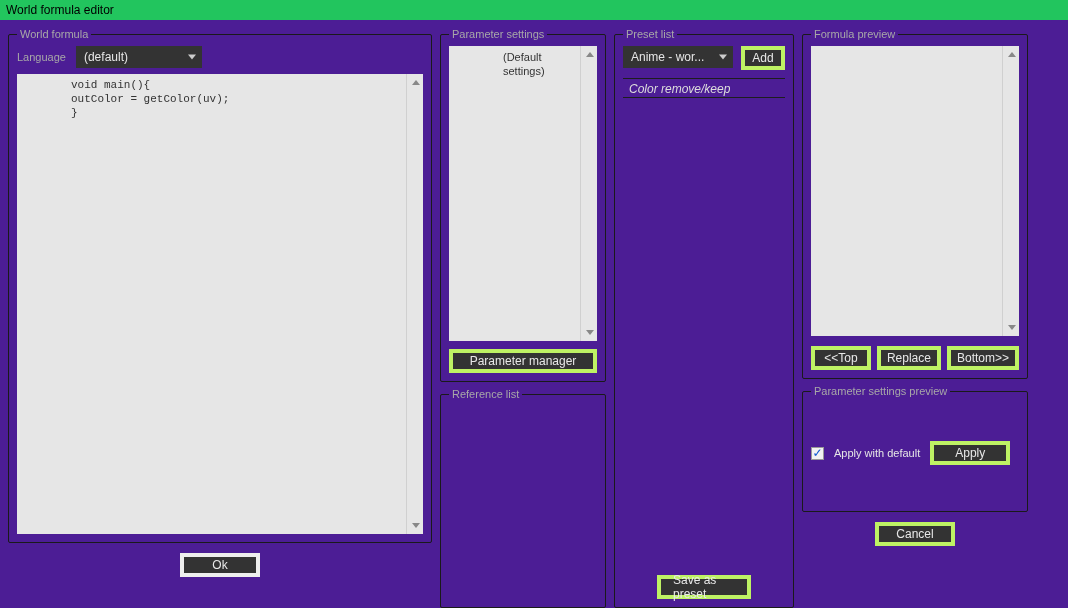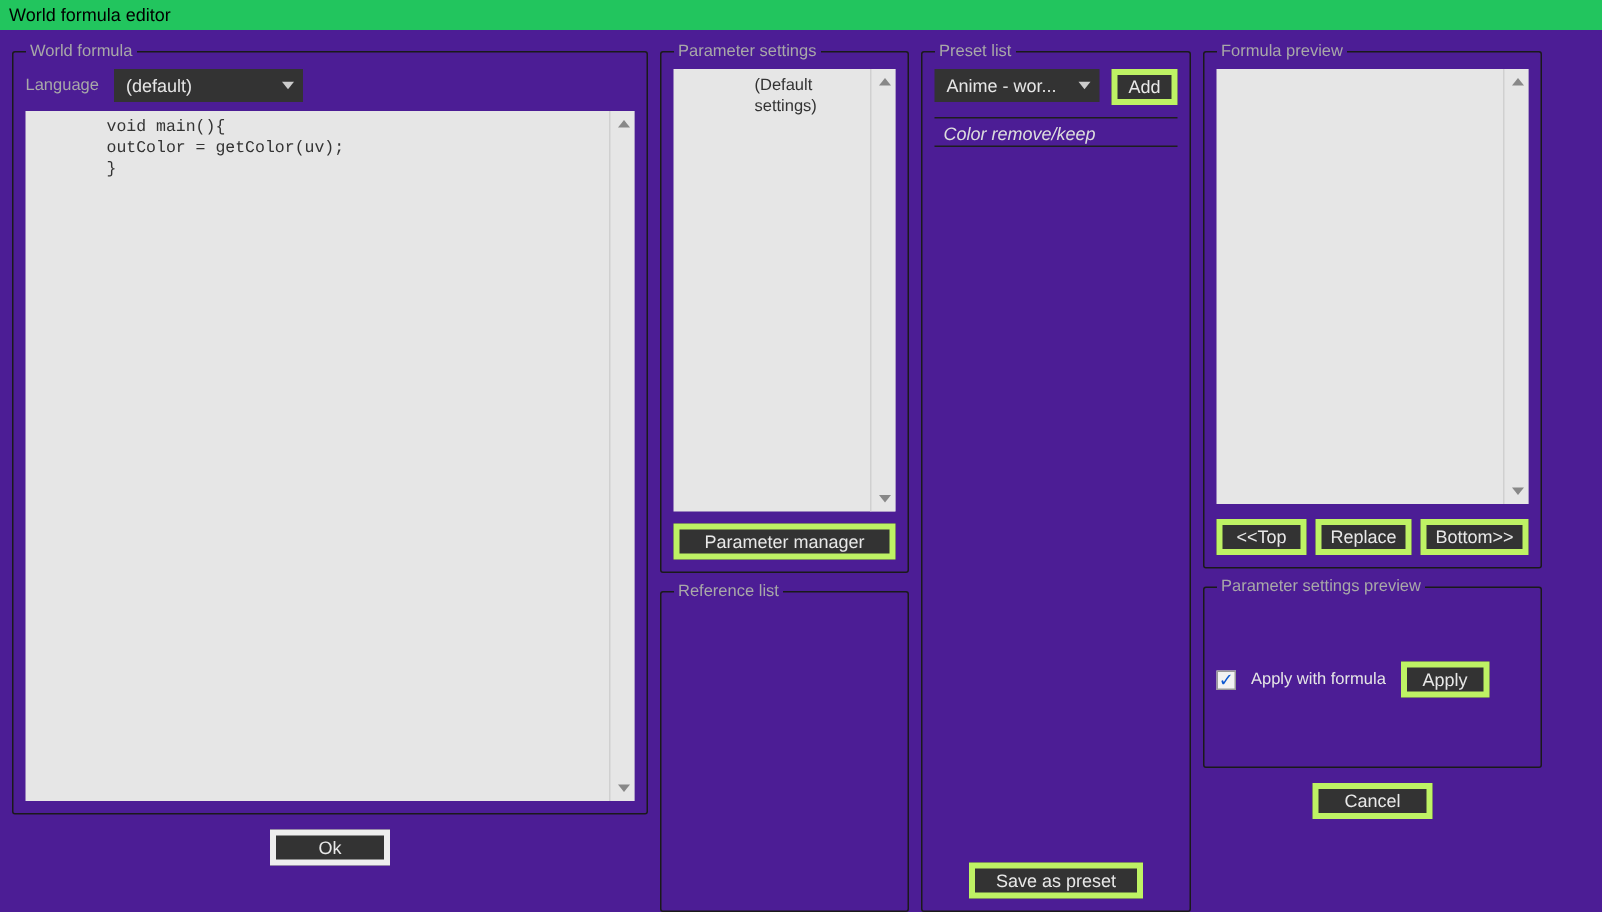--- a/index.html
+++ b/index.html
@@ -60,33 +60,33 @@
 
   
   .preset-panel { flex: 1; display: flex; flex-direction: column; }
   .preset-top { display: flex; gap: 8px; margin-bottom: 8px; }
   .preset-top .dropdown { flex: 1; min-width: 0; }
   .preset-top .btn { width: 44px; padding: 0; }
   .preset-list { flex: 1; display: flex; flex-direction: column; border-top: 0; font-style: italic; }
   .preset-item { height: 20px; line-height: 20px; padding: 0 6px; color: #ddd; font-size: 12px; border-bottom: 1px solid #1e1e1e; cursor: pointer; }
   .preset-item:first-child { border-top: 1px solid #1e1e1e; }
   .save-row { margin-top: 8px; display: flex; justify-content: center; }
-  .save-row .btn { width: 116px; }
+  .save-row .btn { width: 94px; }
 
   
   .fp-panel { display: flex; flex-direction: column; }
   .fp-box { height: 290px; margin-bottom: 10px; }
   .fp-btns { display: flex; justify-content: center; gap: 6px; }
   .fp-btns .btn { flex: 1 1 0; padding: 0 6px; }
   .psp-panel { display: flex; flex-direction: row; }
   .psp-box { height: 90px; margin-bottom: 10px; }
   .apply-row { display: flex; align-items: center; gap: 10px; }
   .chk { width: 13px; height: 13px; background: #f2f2f2; border: 1px solid #999; display: inline-flex; align-items: center; justify-content: center; cursor: pointer; }
   .chk .mark { color: #0b57d0; font-size: 12px; line-height: 12px; }
-  .apply-row .btn { width: 59px; margin-left: auto; }
+  .apply-row .btn { width: 80px; margin-left: auto; }
   .cancel-row { display: flex; justify-content: center; margin-top: 4px; }
   .cancel-row .btn { width: 80px; }
 </style>
 </head>
 <body>
 
 <div class="window-title">World formula editor</div>
 
 <div class="dark-area">
 
@@ -200,21 +200,21 @@
             </div>
           <div class="arrow-down" style="position:absolute;bottom:0;">
               <div class="tri-down"></div>
             </div>
         </div>
       </div>
       <div class="apply-row">
         <span class="chk">
             <span class="mark">✓</span>
           </span>
-        <span class="label" style="color:#e6e6e6">Apply with formula</span>
+        <span class="label" style="color:#e6e6e6">Apply with default</span>
         <div class="btn">Apply</div>
       </div>
     </fieldset>
 
     <div class="cancel-row">
       <div class="btn">Cancel</div>
     </div>
   </div>
 
 </div>

